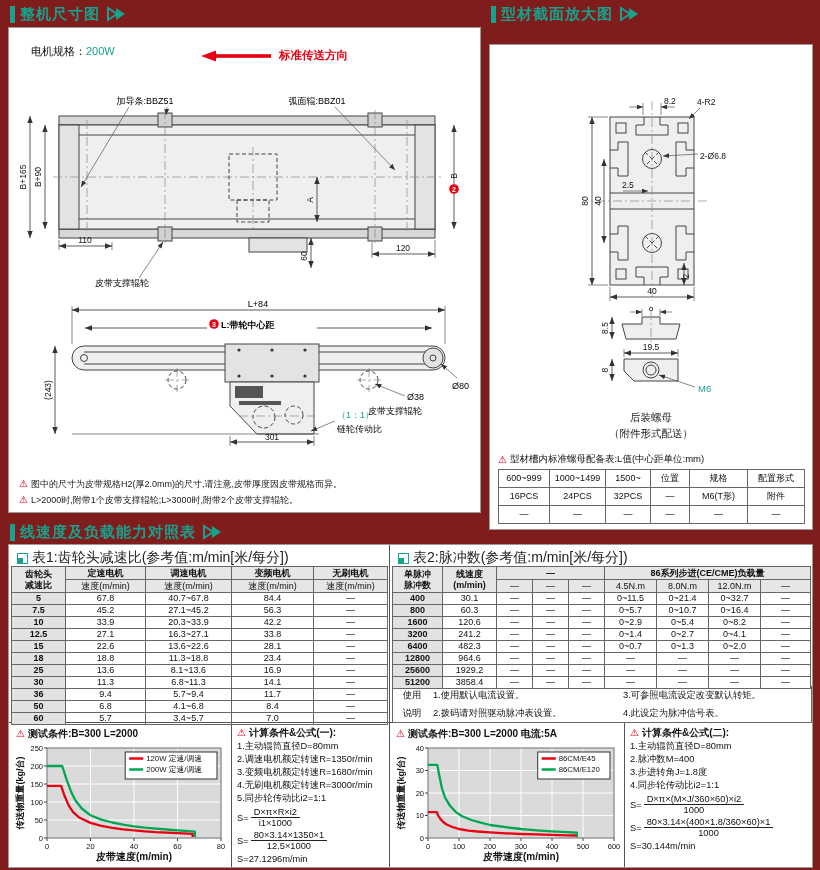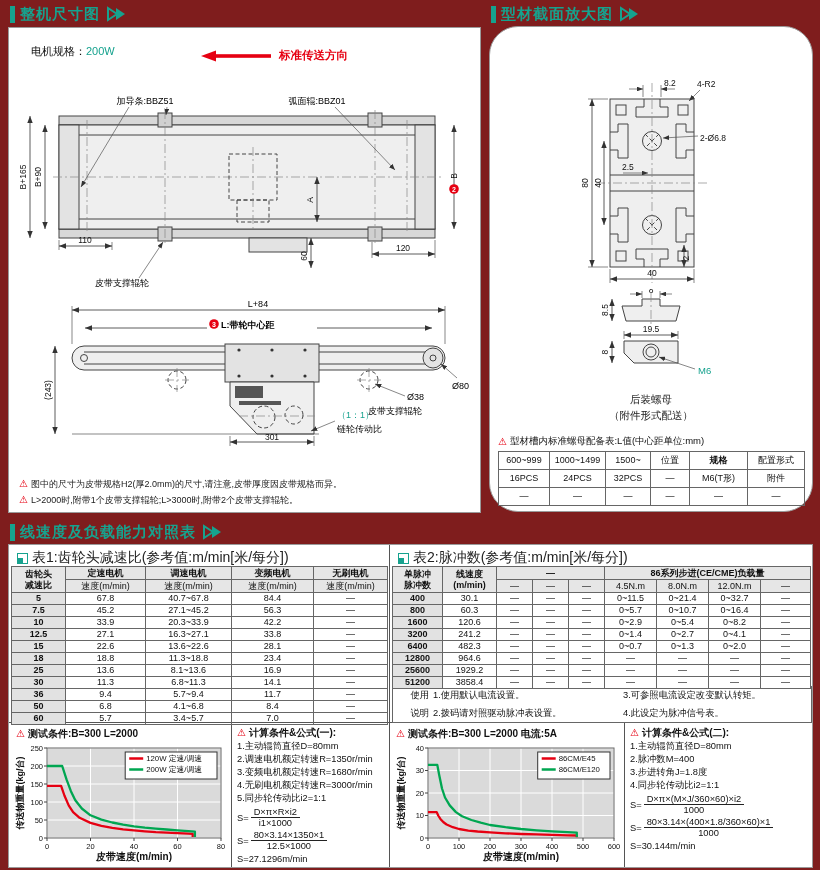--- a/index.html
+++ b/index.html
@@ -22,21 +22,21 @@
   th{background:#e6e6e6;font-weight:bold;}
   tbody td:first-child{background:#e2e2e2;font-weight:bold;}
   .nuttbl tbody td:first-child{background:#fff;font-weight:normal;}
   .cap{position:absolute;display:flex;align-items:center;gap:4px;font-size:14px;color:#222;}
   .sq{display:inline-block;width:9px;height:9px;border:1.5px solid #16a28e;background:#fff;position:relative;}
   .sq::after{content:"";position:absolute;left:0;bottom:0;width:5px;height:5px;background:#16a28e;}
   
   .usage{position:absolute;border:1px solid #666;border-top:none;display:grid;
          grid-template-columns:38px 190px 1fr;font-size:9.3px;align-items:center;}
   .usage div{padding:1px 2px;text-align:left;line-height:15px;white-space:nowrap;}
-  .usage .ul{text-align:right;font-family:Liberation Mono, monospace;}
+  .usage .ul{text-align:center;font-family:Liberation Mono, monospace;}
   
   .ptitle{position:absolute;font-size:10px;font-weight:bold;white-space:nowrap;}
   .fl{font-size:9.3px;line-height:13px;white-space:nowrap;}
   .fwrap{position:absolute;}
   .sline{display:flex;align-items:center;font-size:9.3px;margin:2px 0;white-space:nowrap;}
   .frac{display:inline-block;text-align:center;margin-left:2px;}
   .frac .nm{border-bottom:1px solid #222;padding:0 3px;display:block;}
   .frac .dn{display:block;}
   .vline{position:absolute;border-left:1px solid #555;width:0;}
   .hline{position:absolute;border-top:1px solid #555;height:0;}
@@ -229,21 +229,21 @@
 
   <div class="sec-head" style="left:491px;top:3px;">
     <span class="sec-bar"></span>
     <span class="sec-t">型材截面放大图</span>
     <svg width="22" height="16">
         <path d="M3 2 L12 8 L3 14 Z" fill="none" stroke="#16a28e" stroke-width="2"></path>
         <path d="M11 2 L20 8 L11 14 Z" fill="#16a28e"></path>
       </svg>
   </div>
 
-  <div class="panel" id="box-profile" style="left:489px;top:26px;width:322px;height:484px;border-radius:29px;">
+  <div class="panel" id="box-profile" style="left:489px;top:44px;width:322px;height:484px;">
 
     <svg class="abs" style="left:2px;top:48px;" width="318" height="216" viewBox="0 0 318 216">
       <defs>
           <marker id="pfa" markerWidth="9" markerHeight="7" refX="9" refY="3.5" orient="auto-start-reverse">
             <path d="M0 0 L9 3.5 L0 7 Z" fill="#333"></path>
           </marker>
         </defs>
       <rect x="118" y="24" width="84" height="168" class="kf" fill="#f6f6f6"></rect>
 
       <path d="M152 24 l0 8 -8 0 0 10 32 0 0 -10 -8 0 0 -8" class="k"></path>
@@ -352,21 +352,21 @@
           <col style="width:39px">
           <col style="width:58px">
           <col style="width:57px">
         </colgroup>
       <thead>
         <tr style="height:18px;">
           <th style="background:#fff;font-weight:normal;">600~999</th>
           <th style="background:#fff;font-weight:normal;">1000~1499</th>
           <th style="background:#fff;font-weight:normal;">1500~</th>
           <th style="background:#fff;font-weight:normal;">位置</th>
-          <th style="background:#fff;font-weight:bold;">规格</th>
+          <th style="background:#fff;font-weight:normal;">规格</th>
           <th style="background:#fff;font-weight:normal;">配置形式</th>
         </tr>
       </thead>
       <tbody>
           <tr style="height: 18px;">
             <td>16PCS</td>
             <td>24PCS</td>
             <td>32PCS</td>
             <td>—</td>
             <td>M6(T形)</td>

